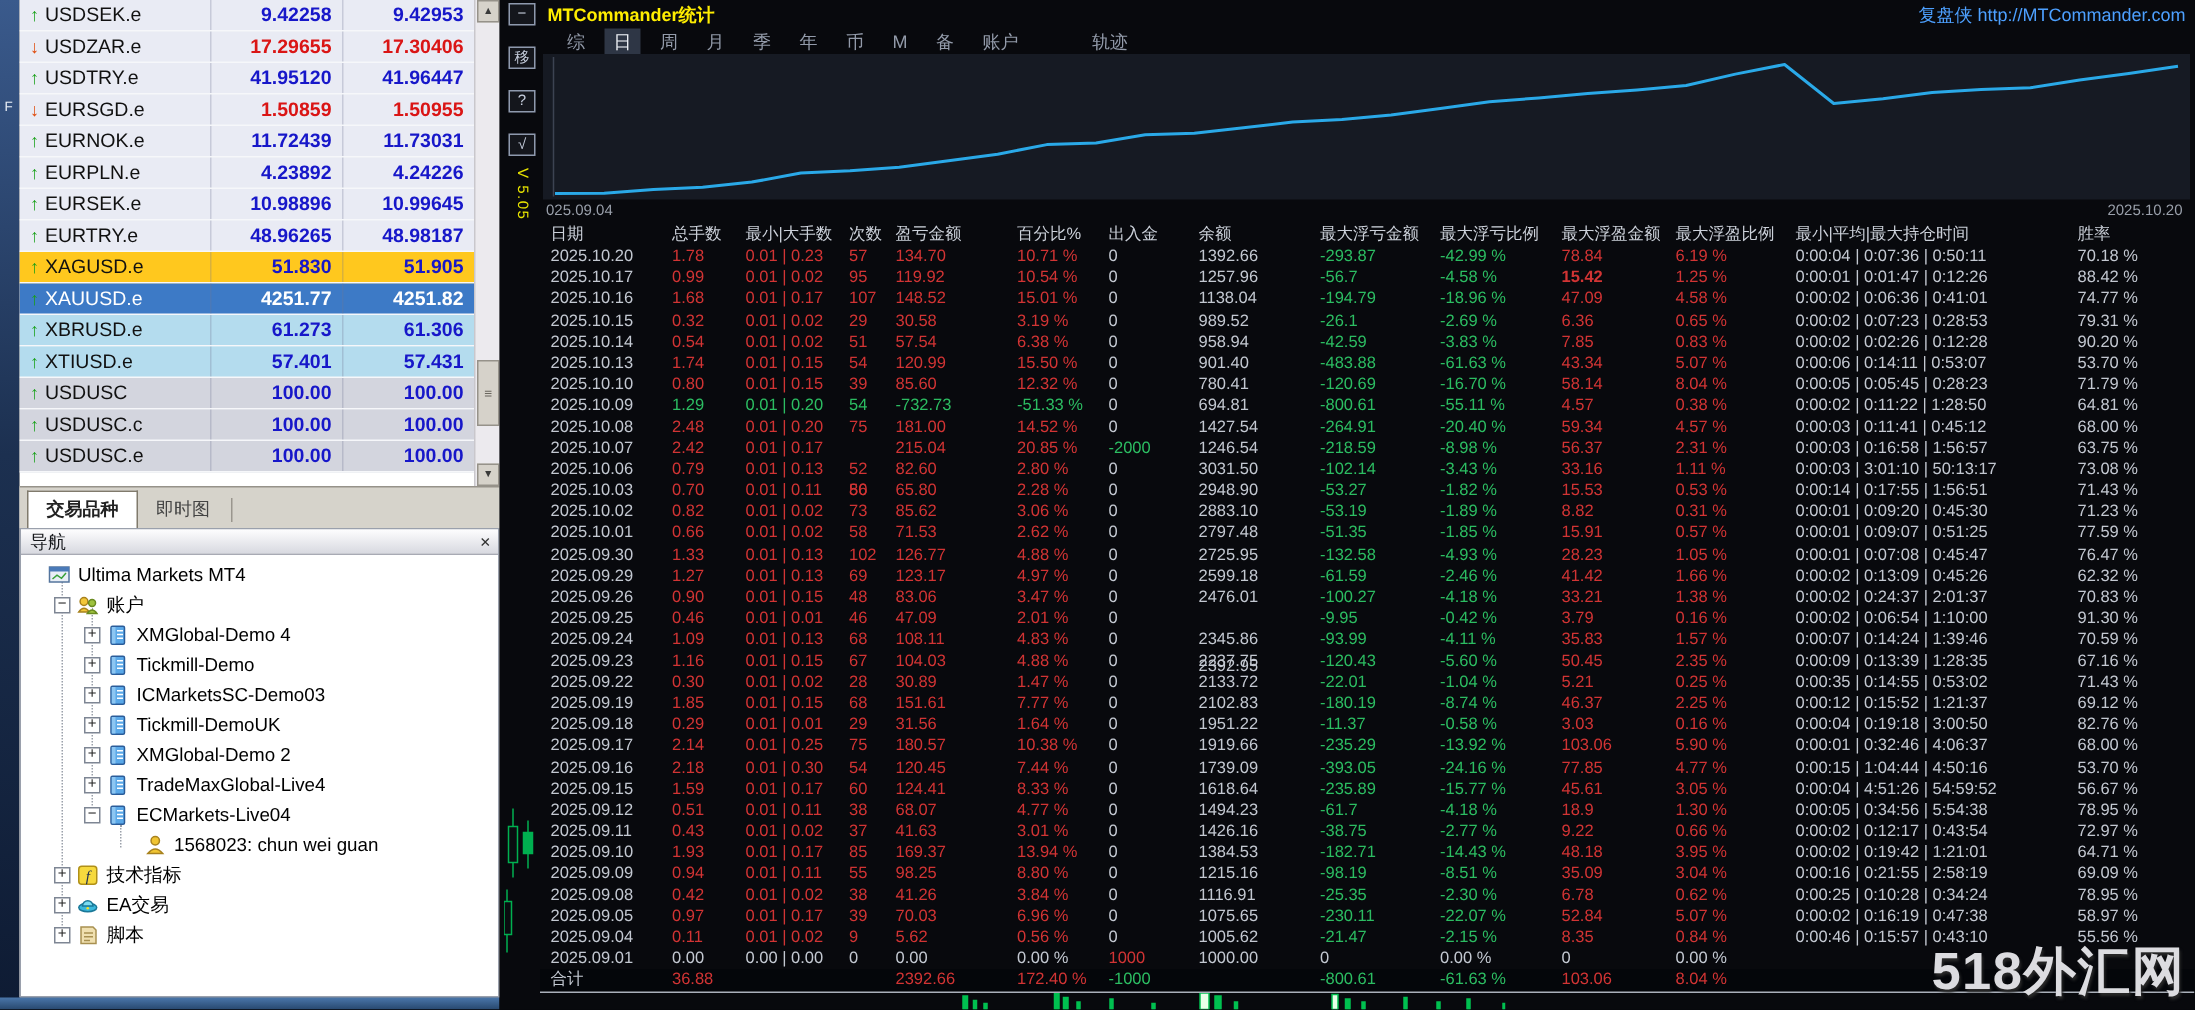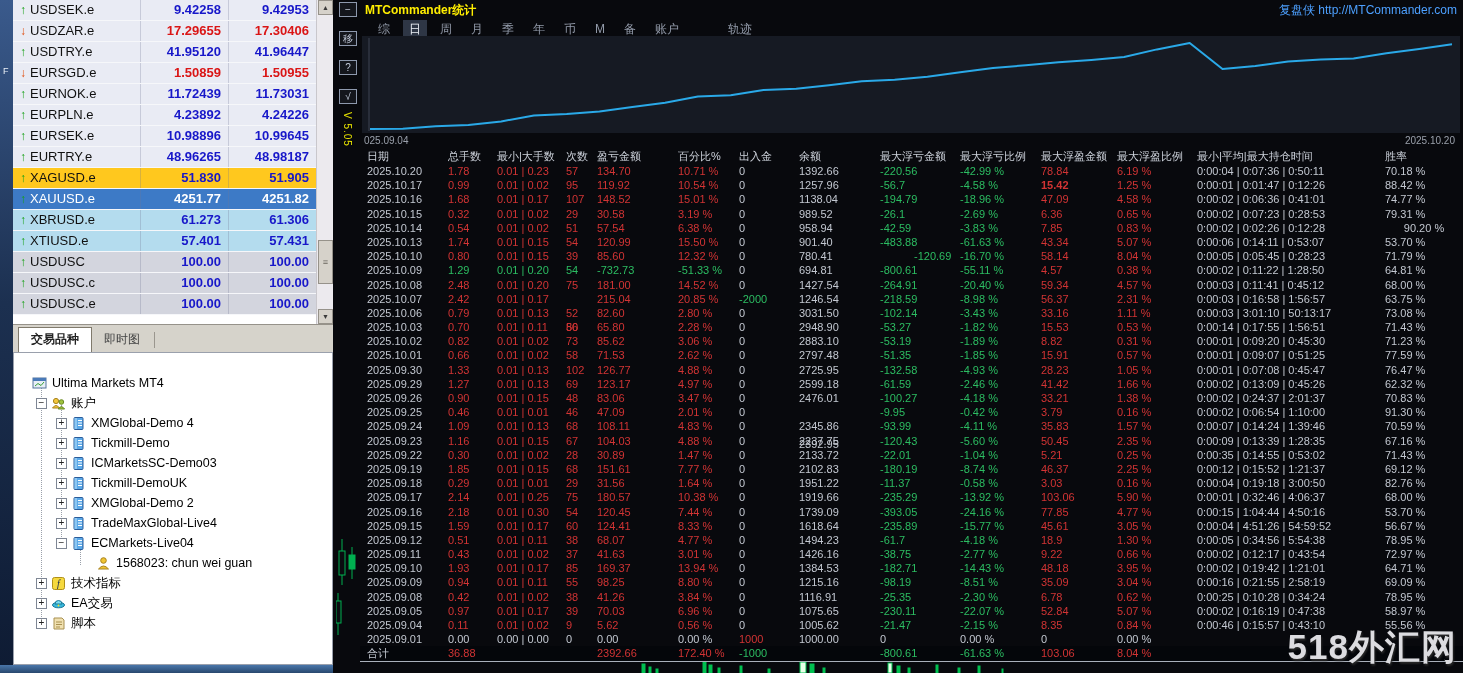--- a/index.html
+++ b/index.html
@@ -166,20 +166,24 @@
     <div class="sb-btn" style="bottom:0;top:auto;">▼</div>
   </div>
   <div class="mw-tabs">
     <div class="mw-tab active">交易品种</div>
     <div class="mw-tab idle">即时图</div>
     <div class="tabsep"></div>
   </div>
 </div>
 
 <div class="navp">
+  <div class="nav-head">
+    <span>导航</span>
+    <span class="nav-close">×</span>
+  </div>
   <div class="guide" style="left:27px;top:30px;height:242px;"></div>
   <div class="guide" style="left:47px;top:52px;height:140px;"></div>
   <div class="guide" style="left:66px;top:196px;height:16px;"></div>
   <div id="nav-tree">
       <div class="titem" style="padding-left: 18px;">
         <span class="ticon">
           <svg width="15" height="15" viewBox="0 0 15 15">
             <rect x="1" y="2" width="13" height="10" fill="#e8eef6" stroke="#54749c"></rect>
             <rect x="1" y="2" width="13" height="3" fill="#4a7ab8"></rect>
             <polyline points="3,10 6,7.5 9,9.5 12,6" stroke="#38a038" fill="none"></polyline>
@@ -385,21 +389,21 @@
     <div id="stats-body">
         <div class="srow">
           <div style="color: rgb(195, 200, 209);">2025.10.20</div>
           <div style="color: rgb(210, 52, 52);">1.78</div>
           <div style="color: rgb(210, 52, 52);">0.01 | 0.23</div>
           <div style="color: rgb(210, 52, 52);">57</div>
           <div style="color: rgb(210, 52, 52);">134.70</div>
           <div style="color: rgb(210, 52, 52);">10.71 %</div>
           <div style="color: rgb(195, 200, 209);">0</div>
           <div style="color: rgb(195, 200, 209);">1392.66</div>
-          <div style="color: rgb(44, 189, 98);">-220.56</div>
+          <div style="color: rgb(44, 189, 98);">-293.87</div>
           <div style="color: rgb(44, 189, 98);">-42.99 %</div>
           <div style="color: rgb(210, 52, 52);">78.84</div>
           <div style="color: rgb(210, 52, 52);">6.19 %</div>
           <div style="color: rgb(195, 200, 209);">0:00:04 | 0:07:36 | 0:50:11</div>
           <div style="color: rgb(195, 200, 209);">70.18 %</div>
         </div>
         <div class="srow">
           <div style="color: rgb(195, 200, 209);">2025.10.17</div>
           <div style="color: rgb(210, 52, 52);">0.99</div>
           <div style="color: rgb(210, 52, 52);">0.01 | 0.02</div>
@@ -454,21 +458,21 @@
           <div style="color: rgb(210, 52, 52);">51</div>
           <div style="color: rgb(210, 52, 52);">57.54</div>
           <div style="color: rgb(210, 52, 52);">6.38 %</div>
           <div style="color: rgb(195, 200, 209);">0</div>
           <div style="color: rgb(195, 200, 209);">958.94</div>
           <div style="color: rgb(44, 189, 98);">-42.59</div>
           <div style="color: rgb(44, 189, 98);">-3.83 %</div>
           <div style="color: rgb(210, 52, 52);">7.85</div>
           <div style="color: rgb(210, 52, 52);">0.83 %</div>
           <div style="color: rgb(195, 200, 209);">0:00:02 | 0:02:26 | 0:12:28</div>
-          <div style="color: rgb(195, 200, 209); text-align: center;">90.20 %</div>
+          <div style="color: rgb(195, 200, 209);">90.20 %</div>
         </div>
         <div class="srow">
           <div style="color: rgb(195, 200, 209);">2025.10.13</div>
           <div style="color: rgb(210, 52, 52);">1.74</div>
           <div style="color: rgb(210, 52, 52);">0.01 | 0.15</div>
           <div style="color: rgb(210, 52, 52);">54</div>
           <div style="color: rgb(210, 52, 52);">120.99</div>
           <div style="color: rgb(210, 52, 52);">15.50 %</div>
           <div style="color: rgb(195, 200, 209);">0</div>
           <div style="color: rgb(195, 200, 209);">901.40</div>
@@ -481,21 +485,21 @@
         </div>
         <div class="srow">
           <div style="color: rgb(195, 200, 209);">2025.10.10</div>
           <div style="color: rgb(210, 52, 52);">0.80</div>
           <div style="color: rgb(210, 52, 52);">0.01 | 0.15</div>
           <div style="color: rgb(210, 52, 52);">39</div>
           <div style="color: rgb(210, 52, 52);">85.60</div>
           <div style="color: rgb(210, 52, 52);">12.32 %</div>
           <div style="color: rgb(195, 200, 209);">0</div>
           <div style="color: rgb(195, 200, 209);">780.41</div>
-          <div style="color: rgb(44, 189, 98); margin-left: 34px;">-120.69</div>
+          <div style="color: rgb(44, 189, 98);">-120.69</div>
           <div style="color: rgb(44, 189, 98);">-16.70 %</div>
           <div style="color: rgb(210, 52, 52);">58.14</div>
           <div style="color: rgb(210, 52, 52);">8.04 %</div>
           <div style="color: rgb(195, 200, 209);">0:00:05 | 0:05:45 | 0:28:23</div>
           <div style="color: rgb(195, 200, 209);">71.79 %</div>
         </div>
         <div class="srow">
           <div style="color: rgb(195, 200, 209);">2025.10.09</div>
           <div style="color: rgb(44, 189, 98);">1.29</div>
           <div style="color: rgb(44, 189, 98);">0.01 | 0.20</div>

